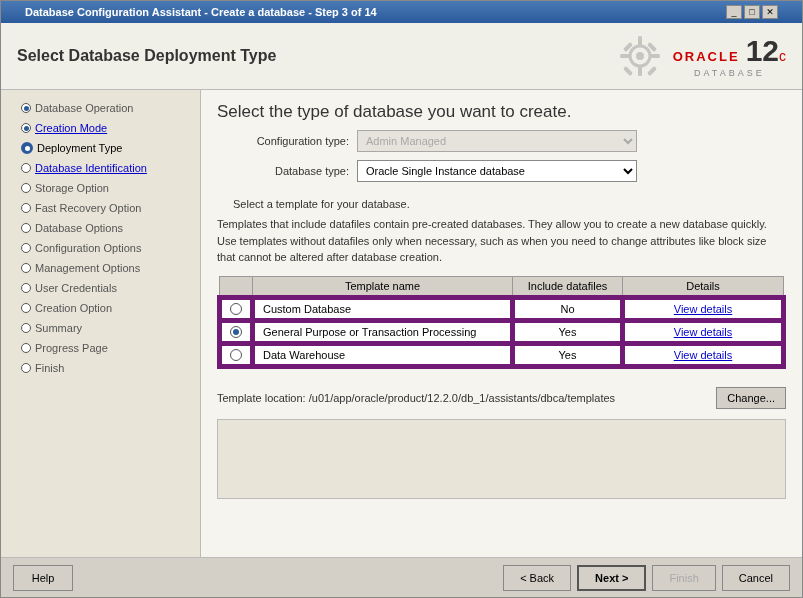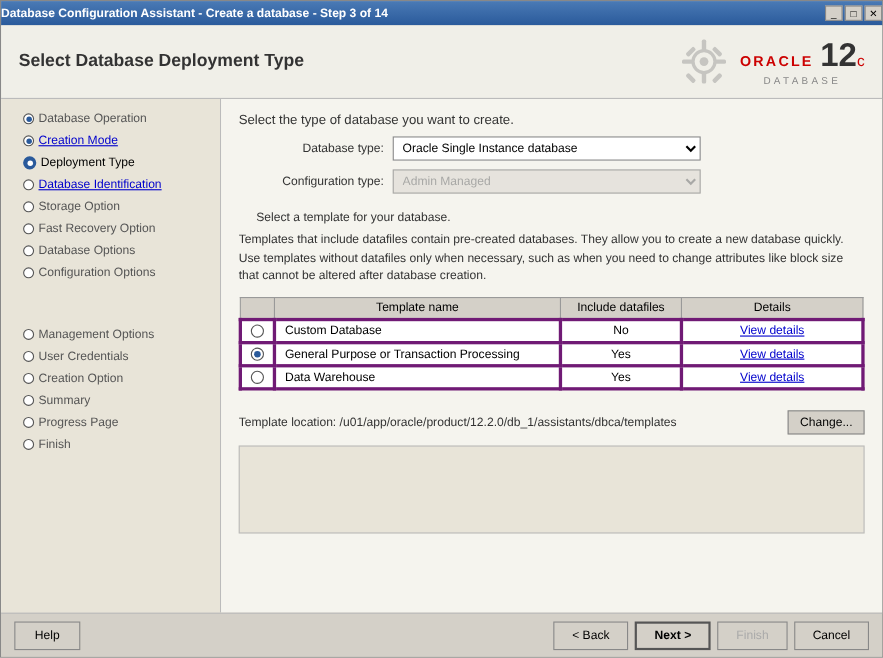--- a/index.html
+++ b/index.html
@@ -14,21 +14,21 @@
     .window {
       width: 803px;
       height: 598px;
       display: flex;
       flex-direction: column;
       border: 1px solid #888;
     }
     .title-bar {
       background: linear-gradient(to bottom, #4a7ab5, #2a5a9b);
       color: white;
-      padding: 4px 0;
+      padding: 4px 24px;
       display: flex;
       align-items: center;
       justify-content: space-between;
       height: 22px;
       flex-shrink: 0;
       gap: 10px;
     }
     .title-bar-text {
       font-size: 11px;
       font-weight: bold;
@@ -106,21 +106,21 @@
       text-decoration: underline;
       cursor: pointer;
     }
     .main-content {
       flex: 1;
       padding: 12px 16px;
       overflow-y: auto;
       background: #f5f4ee;
     }
     .section-label {
-      font-size: 12px;
+      font-size: 17px;
       color: #333;
       margin-bottom: 8px;
     }
     .form-row {
       display: flex;
       align-items: center;
       margin-bottom: 8px;
     }
     .form-label {
       width: 140px;
@@ -162,21 +162,21 @@
       margin-bottom: 10px;
     }
     .template-table th {
       background: #d4d0c8;
       border: 1px solid #999;
       padding: 3px 8px;
       text-align: center;
       font-weight: normal;
     }
     .template-table td {
-      border: 3px solid #701a75;
+      border: 5px solid #701a75;
       padding: 3px 8px;
       background: white;
       vertical-align: middle;
     }
     .template-table td:first-child {
       width: 24px;
       text-align: center;
     }
     .template-table td:nth-child(2) {
       width: 260px;
@@ -340,21 +340,21 @@
         <span>Fast Recovery Option</span>
       </div>
       <div class="sidebar-item" style="color:#555;">
         <div class="radio-outer" style="width:10px;height:10px;flex-shrink:0;"></div>
         <span>Database Options</span>
       </div>
       <div class="sidebar-item" style="color:#555;">
         <div class="radio-outer" style="width:10px;height:10px;flex-shrink:0;"></div>
         <span>Configuration Options</span>
       </div>
-      <div class="sidebar-item" style="color:#555;margin-top:36px;">
+      <div class="sidebar-item" style="color:#555;">
         <div class="radio-outer" style="width:10px;height:10px;flex-shrink:0;"></div>
         <span>Management Options</span>
       </div>
       <div class="sidebar-item" style="color:#555;">
         <div class="radio-outer" style="width:10px;height:10px;flex-shrink:0;"></div>
         <span>User Credentials</span>
       </div>
       <div class="sidebar-item" style="color:#555;">
         <div class="radio-outer" style="width:10px;height:10px;flex-shrink:0;"></div>
         <span>Creation Option</span>
@@ -368,29 +368,29 @@
         <span>Progress Page</span>
       </div>
       <div class="sidebar-item" style="color:#555;">
         <div class="radio-outer" style="width:10px;height:10px;flex-shrink:0;"></div>
         <span>Finish</span>
       </div>
     </div>
 
     <div class="main-content">
       <p class="section-label">Select the type of database you want to create.</p>
+
+      <div class="form-row">
+        <span class="form-label">Configuration type:</span>
+        <select class="form-select" disabled=""><option>Admin Managed</option></select>
+      </div>
 
       <div class="form-row">
         <span class="form-label">Database type:</span>
         <select class="form-select"><option>Oracle Single Instance database</option></select>
-      </div>
-
-      <div class="form-row">
-        <span class="form-label">Configuration type:</span>
-        <select class="form-select" disabled=""><option>Admin Managed</option></select>
       </div>
 
       <p class="template-intro" style="margin-top:16px;font-weight:normal;">Select a template for your database.</p>
       <p class="template-desc">Templates that include datafiles contain pre-created databases. They allow you to create a new database quickly. Use templates without datafiles only when necessary, such as when you need to change attributes like block size that cannot be altered after database creation.</p>
 
       <table class="template-table">
         <thead>
           <tr>
             <th></th>
             <th>Template name</th>

